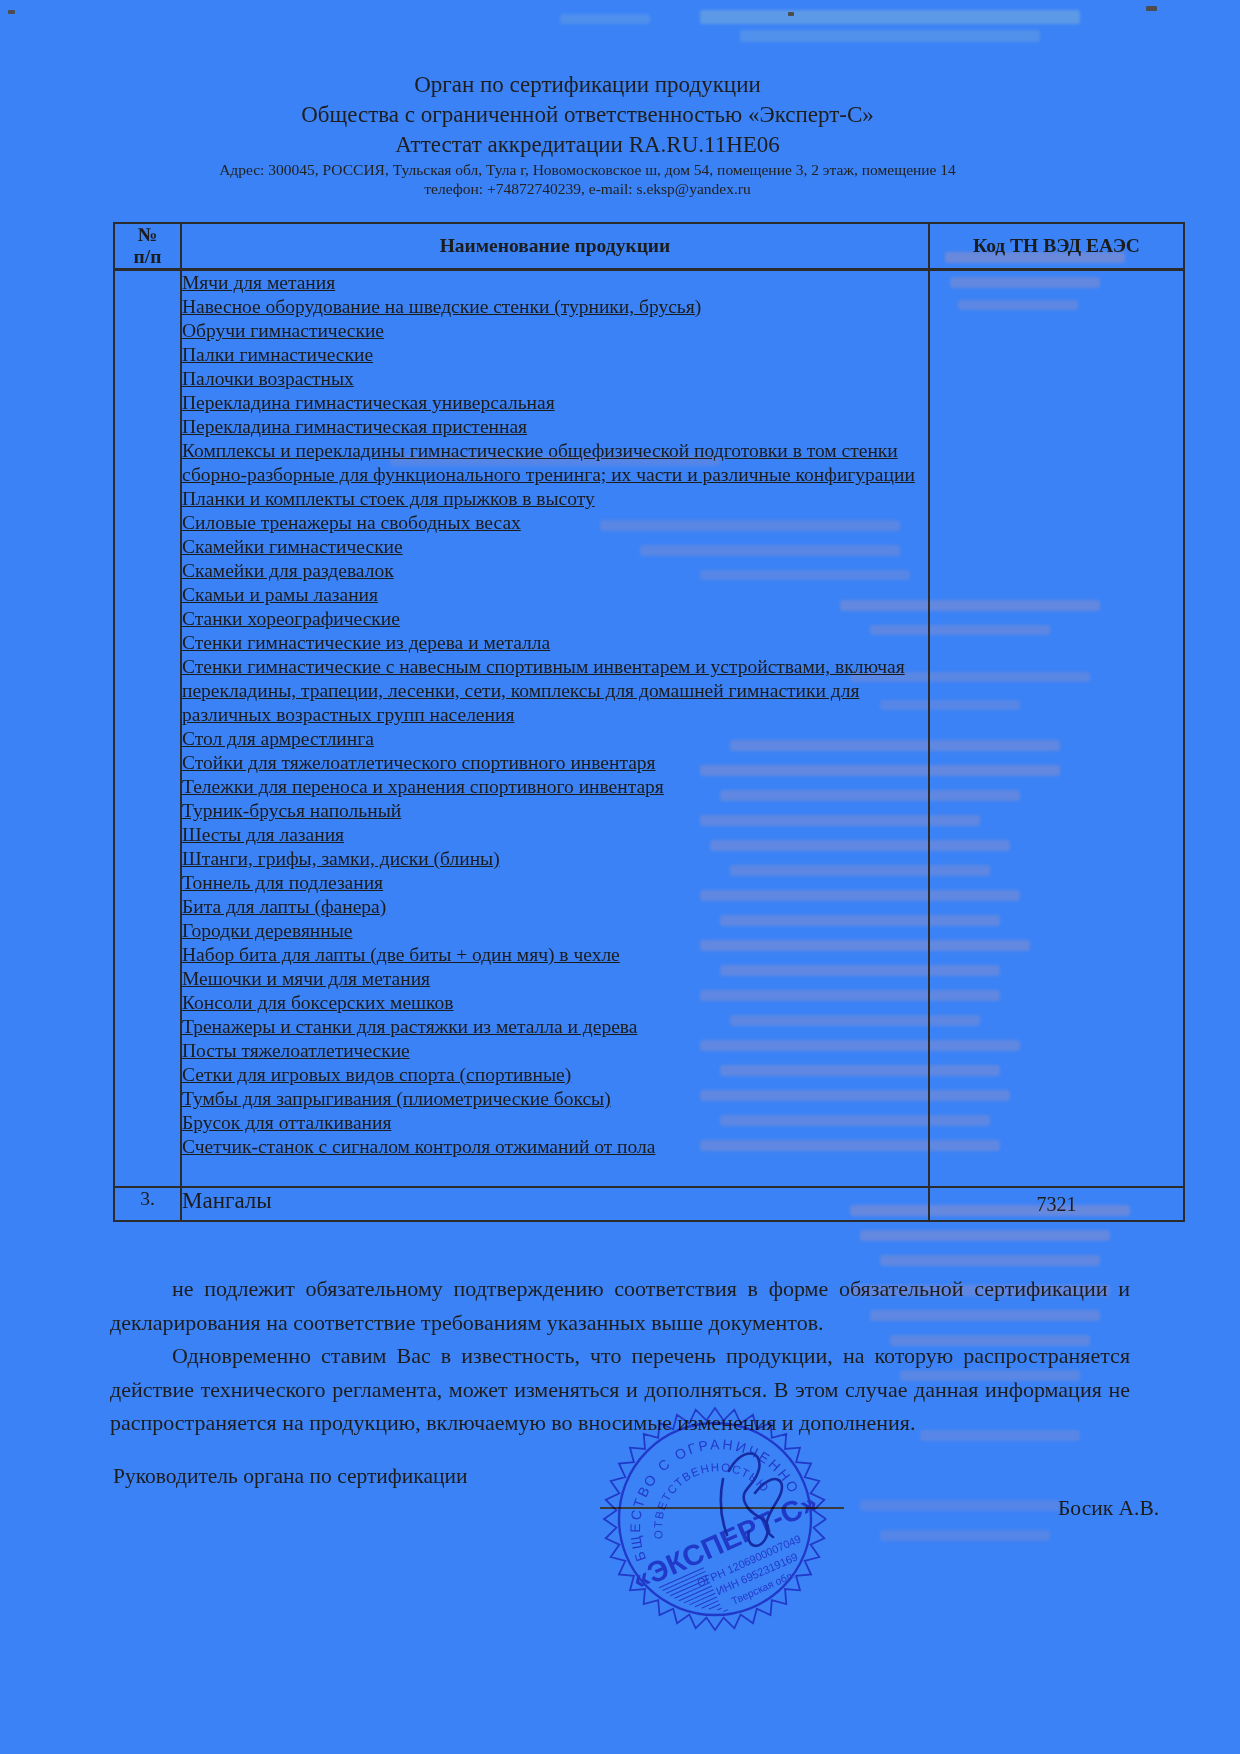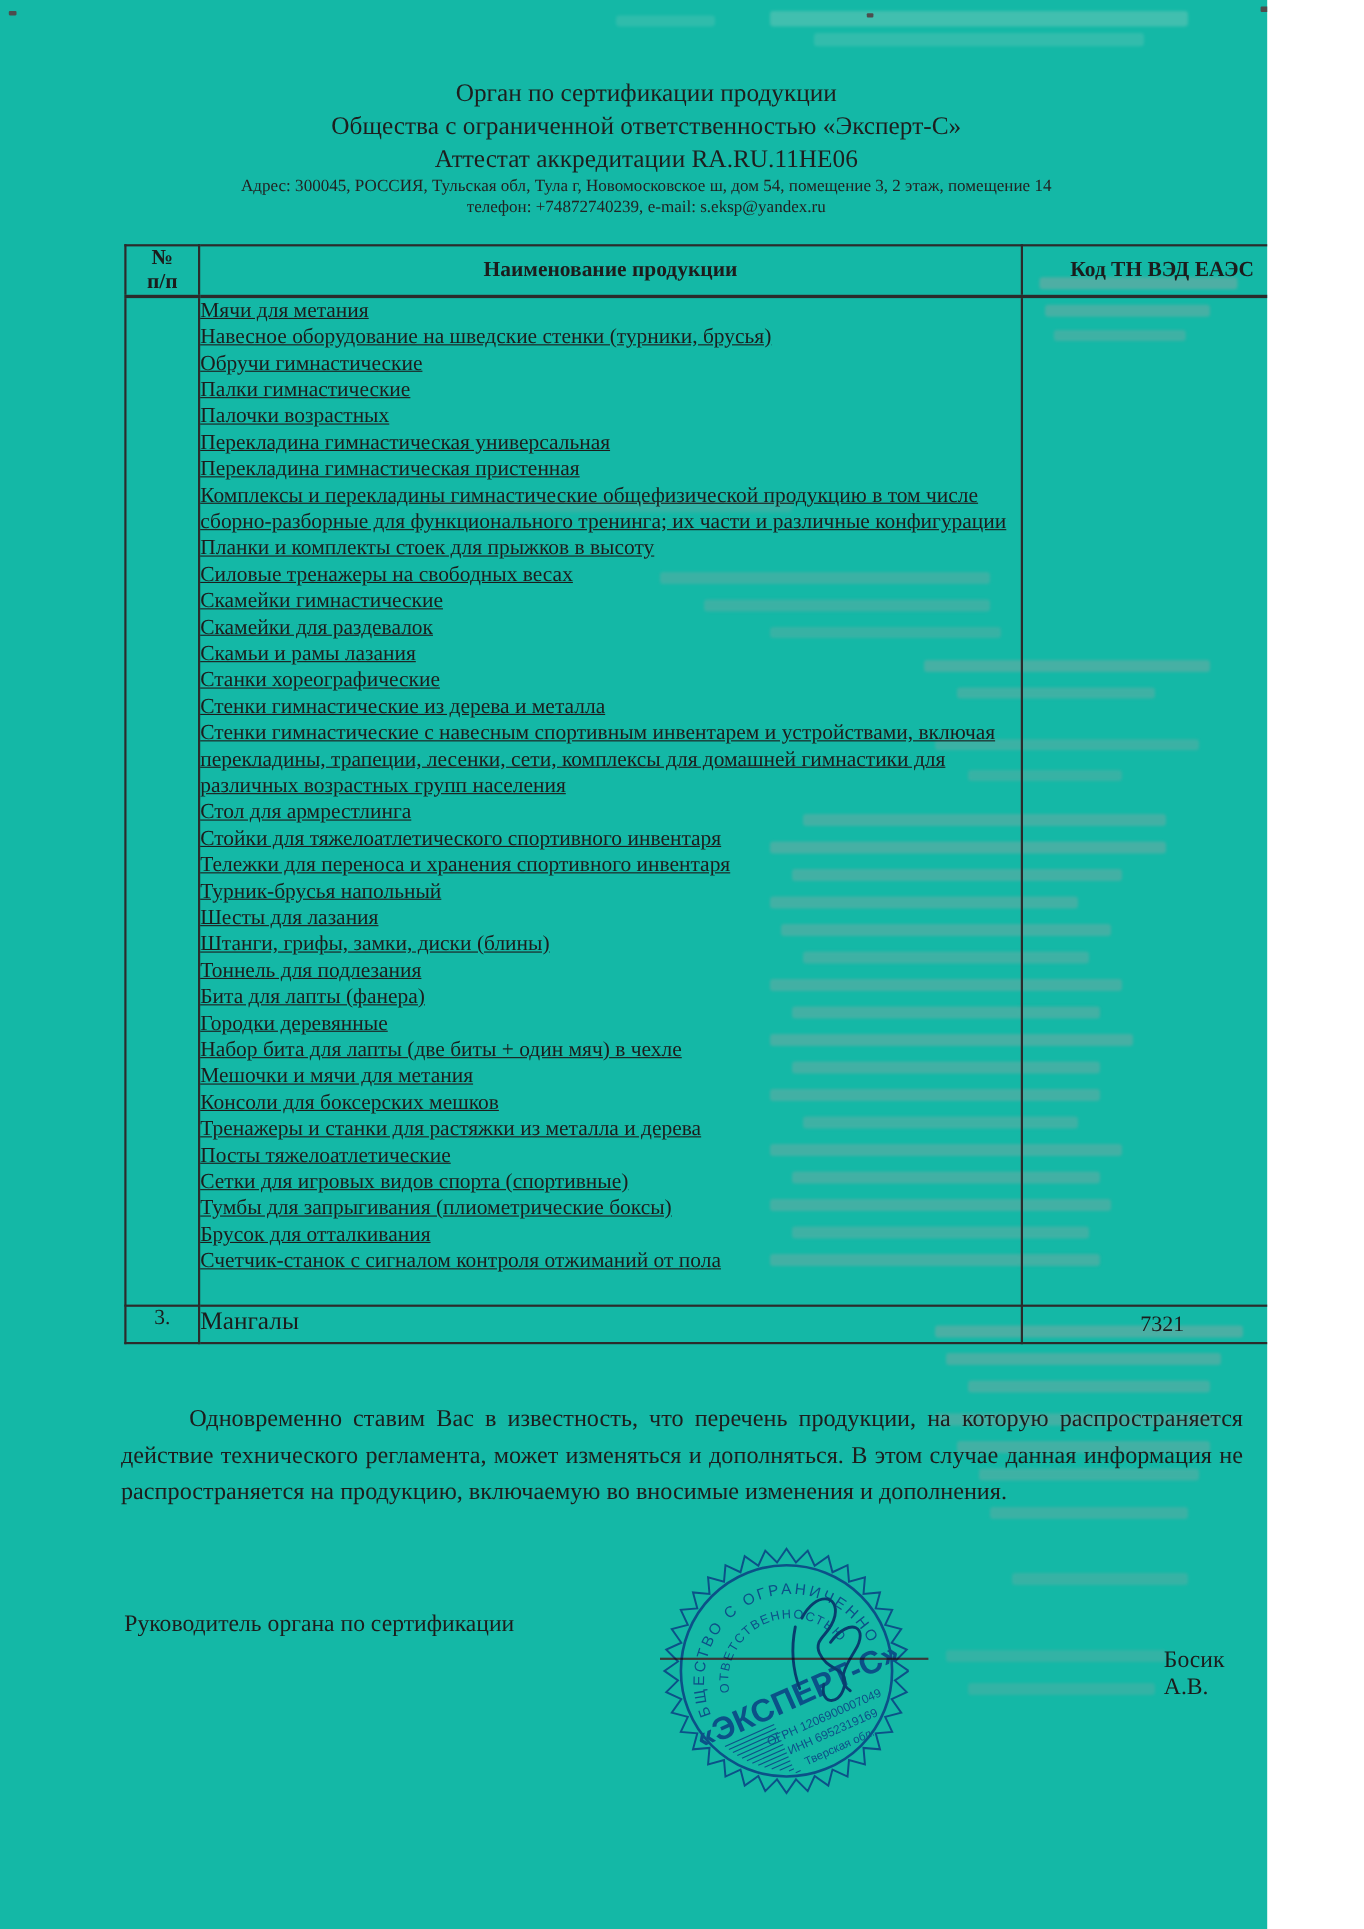--- a/index.html
+++ b/index.html
@@ -1,19 +1,19 @@
 <!DOCTYPE html>
 <html><head>
 <meta charset="utf-8">
 <style>
   html,body{margin:0;padding:0;background:#ffffff;}
   .page{
     position:relative;
-    width:1152px;height:1754px;
-    background:#14b8a6;
+    width:1240px;height:1754px;
+    background:#3b82f6;
     overflow:hidden;
     font-family:"Liberation Serif","DejaVu Serif",serif;
     color:#1c1c1c;
   }
   
   .doc-header{
     position:absolute;top:70px;left:0;width:1175px;
     text-align:center;
   }
   .doc-header .h-line{font-size:23px;line-height:30px;color:#1e1e1e;}
@@ -149,21 +149,21 @@
       <tr class="row-products">
         <td class="cell-num"></td>
         <td class="cell-products">
             <div class="product-line">Мячи для метания</div>
             <div class="product-line">Навесное оборудование на шведские стенки (турники, брусья)</div>
             <div class="product-line">Обручи гимнастические</div>
             <div class="product-line">Палки гимнастические</div>
             <div class="product-line">Палочки возрастных</div>
             <div class="product-line">Перекладина гимнастическая универсальная</div>
             <div class="product-line">Перекладина гимнастическая пристенная</div>
-            <div class="product-line">Комплексы и перекладины гимнастические общефизической продукцию в том числе сборно-разборные для функционального тренинга; их части и различные конфигурации</div>
+            <div class="product-line">Комплексы и перекладины гимнастические общефизической подготовки в том стенки сборно-разборные для функционального тренинга; их части и различные конфигурации</div>
             <div class="product-line">Планки и комплекты стоек для прыжков в высоту</div>
             <div class="product-line">Силовые тренажеры на свободных весах</div>
             <div class="product-line">Скамейки гимнастические</div>
             <div class="product-line">Скамейки для раздевалок</div>
             <div class="product-line">Скамьи и рамы лазания</div>
             <div class="product-line">Станки хореографические</div>
             <div class="product-line">Стенки гимнастические из дерева и металла</div>
             <div class="product-line">Стенки гимнастические с навесным спортивным инвентарем и устройствами, включая перекладины, трапеции, лесенки, сети, комплексы для домашней гимнастики для различных возрастных групп населения</div>
             <div class="product-line">Стол для армрестлинга</div>
             <div class="product-line">Стойки для тяжелоатлетического спортивного инвентаря</div>
@@ -190,20 +190,21 @@
         <td class="cell-num">3.</td>
         <td class="cell-mangal">
             <div class="product-line">Мангалы</div>
           </td>
         <td class="cell-code">7321</td>
       </tr>
     </tbody>
   </table>
 
   <div class="body-text">
+    <p>не подлежит обязательному подтверждению соответствия в форме обязательной сертификации и декларирования на соответствие требованиям указанных выше документов.</p>
     <p>Одновременно ставим Вас в известность, что перечень продукции, на которую распространяется действие технического регламента, может изменяться и дополняться. В этом случае данная информация не распространяется на продукцию, включаемую во вносимые изменения и дополнения.</p>
   </div>
 
   <div class="sig-role">Руководитель органа по сертификации</div>
   <div class="sig-line"></div>
   <div class="sig-name">Босик А.В.</div>
 
   <svg class="stamp" viewBox="-115 -115 230 230">
     <g stroke="#7b5ccb" fill="none">
       <polyline id="stamp-scallop" stroke-width="1.8" points="111.0,0.0 98.6,8.6 109.3,19.3 95.6,25.6 104.3,38.0 89.7,41.8 96.1,55.5 81.1,56.8 85.0,71.3 70.0,70.0 71.3,85.0 56.8,81.1 55.5,96.1 41.8,89.7 38.0,104.3 25.6,95.6 19.3,109.3 8.6,98.6 0.0,111.0 -8.6,98.6 -19.3,109.3 -25.6,95.6 -38.0,104.3 -41.8,89.7 -55.5,96.1 -56.8,81.1 -71.3,85.0 -70.0,70.0 -85.0,71.3 -81.1,56.8 -96.1,55.5 -89.7,41.8 -104.3,38.0 -95.6,25.6 -109.3,19.3 -98.6,8.6 -111.0,0.0 -98.6,-8.6 -109.3,-19.3 -95.6,-25.6 -104.3,-38.0 -89.7,-41.8 -96.1,-55.5 -81.1,-56.8 -85.0,-71.3 -70.0,-70.0 -71.3,-85.0 -56.8,-81.1 -55.5,-96.1 -41.8,-89.7 -38.0,-104.3 -25.6,-95.6 -19.3,-109.3 -8.6,-98.6 -0.0,-111.0 8.6,-98.6 19.3,-109.3 25.6,-95.6 38.0,-104.3 41.8,-89.7 55.5,-96.1 56.8,-81.1 71.3,-85.0 70.0,-70.0 85.0,-71.3 81.1,-56.8 96.1,-55.5 89.7,-41.8 104.3,-38.0 95.6,-25.6 109.3,-19.3 98.6,-8.6 111.0,-0.0"></polyline>

